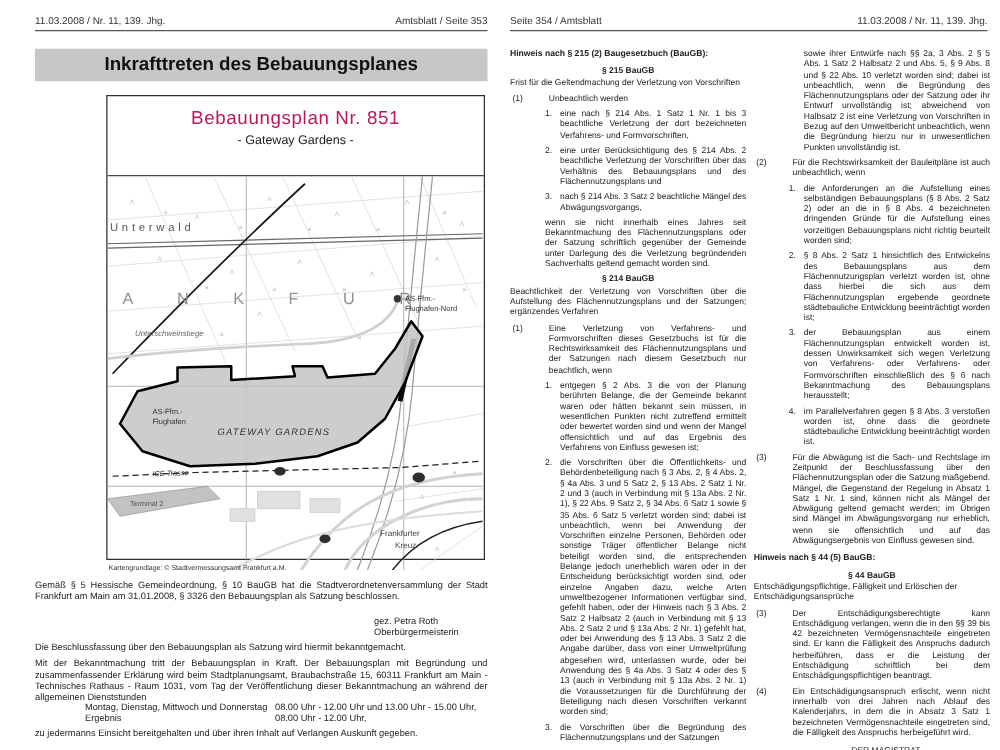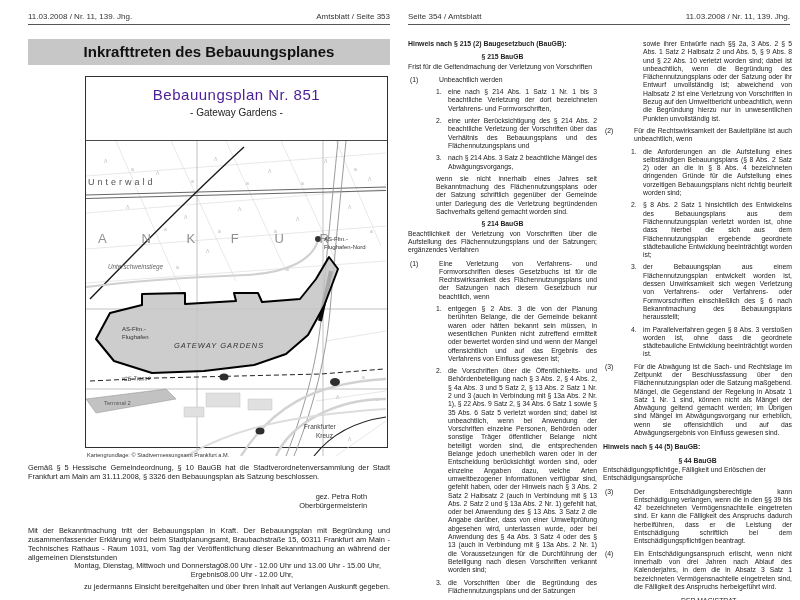--- a/index.html
+++ b/index.html
@@ -25,37 +25,37 @@
     position:absolute;left:28px;right:10px;top:39px;background:#c7c7c7;
     text-align:center;font-weight:bold;font-size:15px;color:#111;
     padding:4px 0 5px 0;
   }
 
   .figure{
     position:absolute;left:85px;top:76px;width:303px;height:372px;
     border:1px solid #2f2f2f;box-sizing:border-box;background:#fff;
   }
   .map-head{height:54px;padding-top:9px;text-align:center;}
-  .map-title{font-size:15px;color:#4c1d95;letter-spacing:.5px;}
+  .map-title{font-size:15px;color:#be185d;letter-spacing:.5px;}
   .map-sub{font-size:10px;color:#222;margin-top:4px;}
   svg.map{display:block;width:301px;height:315px;border-top:1px solid #4a4a4a;}
   svg.map text{font-family:"Liberation Sans",sans-serif;}
 
   .map-caption{position:absolute;left:87px;top:452px;font-size:5.6px;color:#333;}
 
-  .lp-text{position:absolute;font-size:7.4px;line-height:9px;color:#222;text-align:right;}
+  .lp-text{position:absolute;font-size:7.4px;line-height:9px;color:#222;}
   .just{text-align:justify;}
   #lp-p1{left:28px;right:10px;top:463px;}
   #lp-sign{right:33px;top:492px;}
   #lp-p2{left:28px;right:10px;top:513px;}
   #lp-p3{left:28px;right:10px;top:526px;}
   #lp-hours{left:68px;right:10px;top:561px;}
   .hours-row{display:flex;}
   .hours-days{width:152px;flex:none;}
-  #lp-p4{left:28px;right:10px;top:582px;margin-left:16px;}
+  #lp-p4{left:28px;right:10px;top:582px;}
 
   .col{position:absolute;top:40px;width:189px;font-size:6.8px;line-height:8.3px;color:#222;}
   #col1{left:8px;}
   #col2{left:203px;}
   .mb{margin-bottom:4px;}
   .b-heading{font-weight:bold;font-size:6.9px;white-space:nowrap;margin-bottom:5px;}
   .b-center{font-weight:bold;text-align:center;margin:3px 0 1px 0;}
   .b-sub{margin-bottom:5px;}
   .item1{position:relative;padding-left:31px;}
   .item1 .num{position:absolute;left:2px;top:0;}
@@ -198,27 +198,28 @@
       <text x="18" y="264" font-size="5.8" fill="#555">Terminal 2</text>
       <g font-size="6.5" fill="#444">
         <text x="218" y="288">Frankfurter</text>
         <text x="230" y="297">Kreuz</text>
       </g>
     </svg>
   </div>
 
   <div class="map-caption">Kartengrundlage: © Stadtvermessungsamt Frankfurt a.M.</div>
 
-  <div class="lp-text just" id="lp-p1">Gemäß § 5 Hessische Gemeindeordnung, § 10 BauGB hat die Stadtverordnetenversammlung der Stadt Frankfurt am Main am 31.11.2008, § 3326 den Bebauungsplan als Satzung beschlossen.</div>
+  <div class="lp-text just" id="lp-p1">Gemäß § 5 Hessische Gemeindeordnung, § 10 BauGB hat die Stadtverordnetenversammlung der Stadt Frankfurt am Main am 31.01.2008, § 3326 den Bebauungsplan als Satzung beschlossen.</div>
 
   <div class="lp-text" id="lp-sign">
     <div>gez. Petra Roth</div>
     <div>Oberbürgermeisterin</div>
   </div>
 
+  <div class="lp-text" id="lp-p2">Die Beschlussfassung über den Bebauungsplan als Satzung wird hiermit bekanntgemacht.</div>
 
   <div class="lp-text just" id="lp-p3">Mit der Bekanntmachung tritt der Bebauungsplan in Kraft. Der Bebauungsplan mit Begründung und zusammenfassender Erklärung wird beim Stadtplanungsamt, Braubachstraße 15, 60311 Frankfurt am Main - Technisches Rathaus - Raum 1031, vom Tag der Veröffentlichung dieser Bekanntmachung an während der allgemeinen Dienststunden</div>
 
   <div class="lp-text" id="lp-hours">
     <div class="hours-row">
       <span class="hours-days">Montag, Dienstag, Mittwoch und Donnerstag</span>
       <span class="hours-time">08.00 Uhr - 12.00 Uhr und 13.00 Uhr - 15.00 Uhr,</span>
     </div>
     <div class="hours-row">
       <span class="hours-days">Ergebnis</span>

